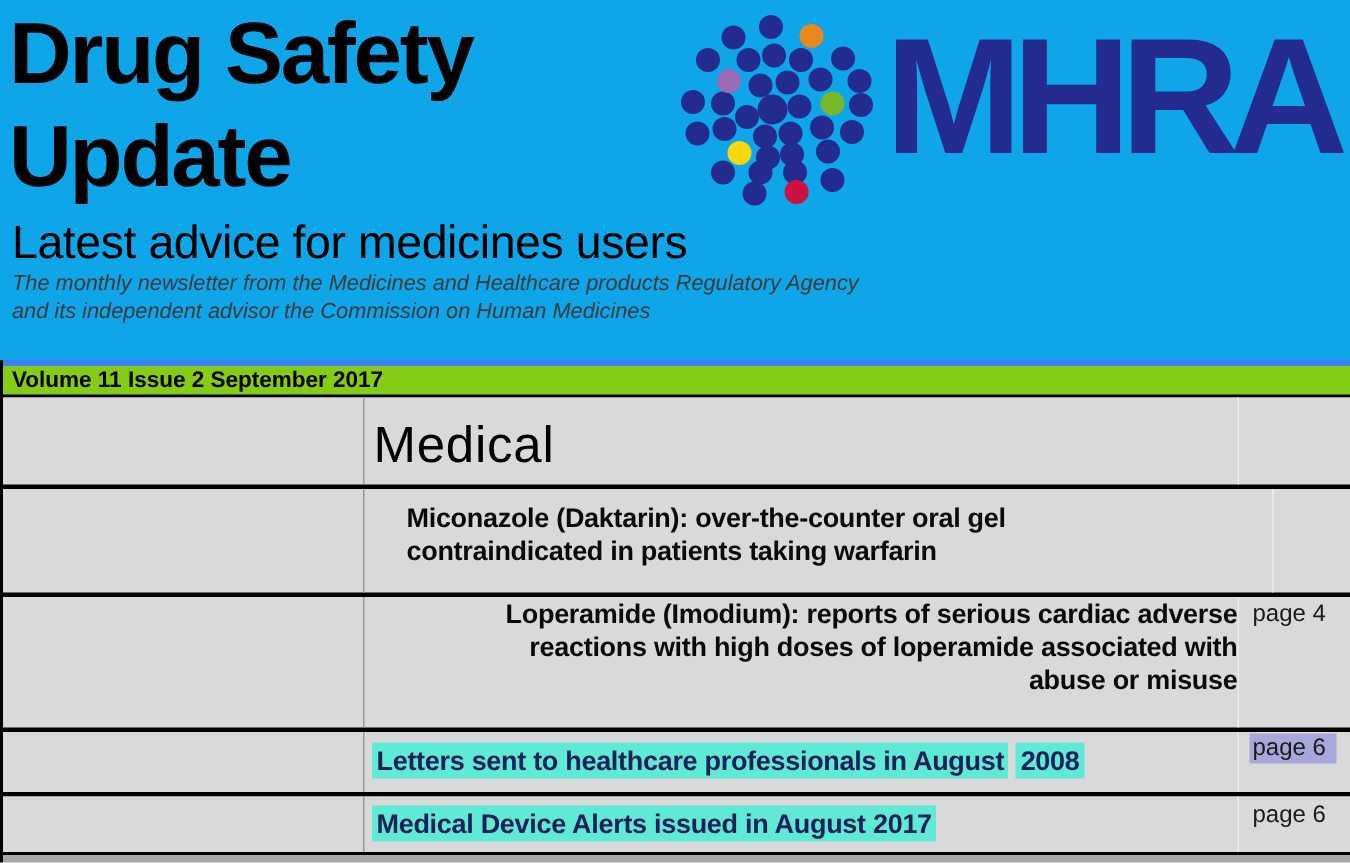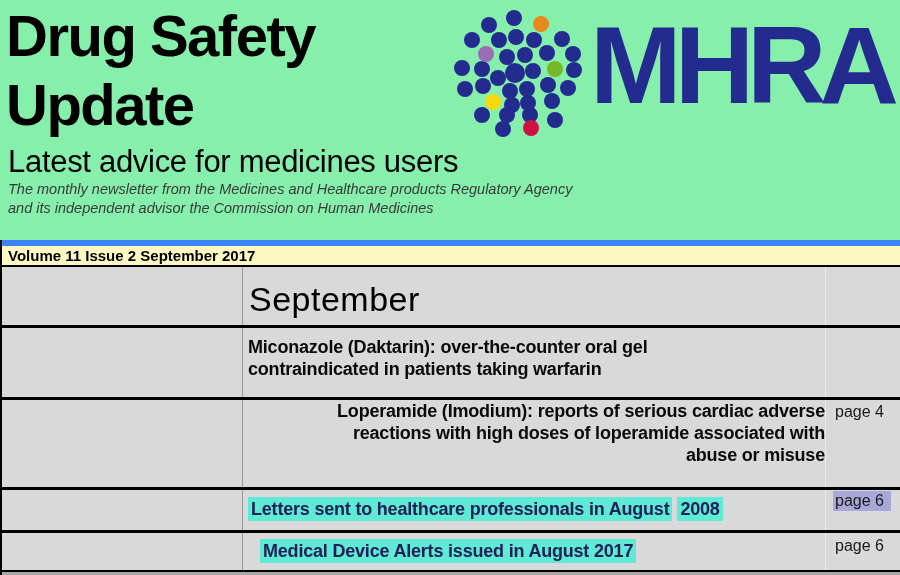--- a/index.html
+++ b/index.html
@@ -1,47 +1,47 @@
 <!DOCTYPE html>
 <html><head>
 <meta charset="utf-8">
 <style>
   html,body{margin:0;padding:0;background:#fff;}
   body{font-family:"Liberation Sans", sans-serif; width:900px; height:575px; position:relative; overflow:hidden;}
 
   
-  .masthead{position:absolute; left:0; top:0; width:900px; height:240px; background:#86efac;}
+  .masthead{position:absolute; left:0; top:0; width:900px; height:240px; background:#0ea5e9;}
   .doc-title{position:absolute; left:6px; top:1px; font-size:58px; font-weight:bold; color:#000;
              line-height:69px; letter-spacing:-1.5px;}
   .subtitle{position:absolute; left:8px; top:144px; font-size:31px; color:#000; letter-spacing:-0.3px;}
   .descr{position:absolute; left:8px; top:180px; font-size:14.5px; line-height:19px; color:#3a3a3a;font-style:italic;}
 
   .logo-dots{position:absolute; left:445px; top:5px;}
   .logo-word{position:absolute; left:590px; top:10px; font-size:110px; line-height:1;
              font-weight:bold; letter-spacing:-7px; color:#232c8e;}
 
   
   .toc{position:absolute; left:0; top:240px; width:898px; border-left:2px solid #000;}
-  .issue-bar{height:19px; background:#fef9c3; border-top:6px solid #3b82f6; border-bottom:2px solid #000;
+  .issue-bar{height:19px; background:#84cc16; border-top:4px solid #3b82f6; border-bottom:2px solid #000;
              font-size:15px; font-weight:bold; color:#000; padding-left:6px; line-height:19px;}
   .trow{display:grid; grid-template-columns:241px 583px 1fr; background:#d9d9d9; border-bottom:3px solid #000;}
   .c-left{border-right:1px solid #999;}
   .c-main{border-right:1px solid #ececec; padding-left:5px; box-sizing:border-box;}
   .c-page{padding-left:9px; font-size:16px; color:#1a1a1a;}
 
   .row-contents{height:58px;}
   .contents-h{font-size:34px; letter-spacing:0.5px; color:#000; padding-top:13px; padding-left:1px;}
 
-  .row-1{height:69px;} .row-2{height:87px;} .row-3{height:40px;} .row-4{height:37px; border-bottom:2px solid #000;}
+  .row-1{height:69px;gap:23px;} .row-2{height:87px;} .row-3{height:40px;} .row-4{height:37px; border-bottom:2px solid #000;}
 
   .art-title{font-size:18px; font-weight:bold; line-height:22px; color:#0a0a0a;
              white-space:pre-line; letter-spacing:-0.2px;}
   .row-1 .art-title{padding-top:8px;}
   .row-2 .art-title{padding-top:0;text-align:right;}
-  .row-3 .c-main{padding-top:9px;} .row-4 .c-main{padding-top:8px;margin-left:12px;}
+  .row-3 .c-main{padding-top:9px;} .row-4 .c-main{padding-top:8px;}
   .row-1 .c-page{padding-top:3px;} .row-2 .c-page{padding-top:3px;}
   .row-3 .c-page{padding-top:2px;} .row-4 .c-page{padding-top:4px;}
 
   .hl{background:#5eead4; color:#202058; padding:2px 3px; font-size:18px; font-weight:bold;
       letter-spacing:-0.2px;}
   .hl-gap{margin-left:5px;}
   .hl-page{background:#a7a8d9; padding:1px 7px 2px 2px; margin-left:-2px;}
 
   .bottom-bar{height:7px; background:#a8a8a8;}
 </style>
@@ -106,21 +106,21 @@
 
 <div class="toc">
 
   <div class="issue-bar">
     <span>Volume 11 Issue 2 September 2017</span>
   </div>
 
   <div class="trow row-contents">
     <div class="c-left"></div>
     <div class="c-main">
-      <div class="contents-h">September</div>
+      <div class="contents-h">Medical</div>
     </div>
     <div class="c-page"></div>
   </div>
 
   <div class="trow row-1">
     <div class="c-left"></div>
     <div class="c-main">
       <div class="art-title">Miconazole (Daktarin): over-the-counter oral gel
 contraindicated in patients taking warfarin</div>
     </div>

